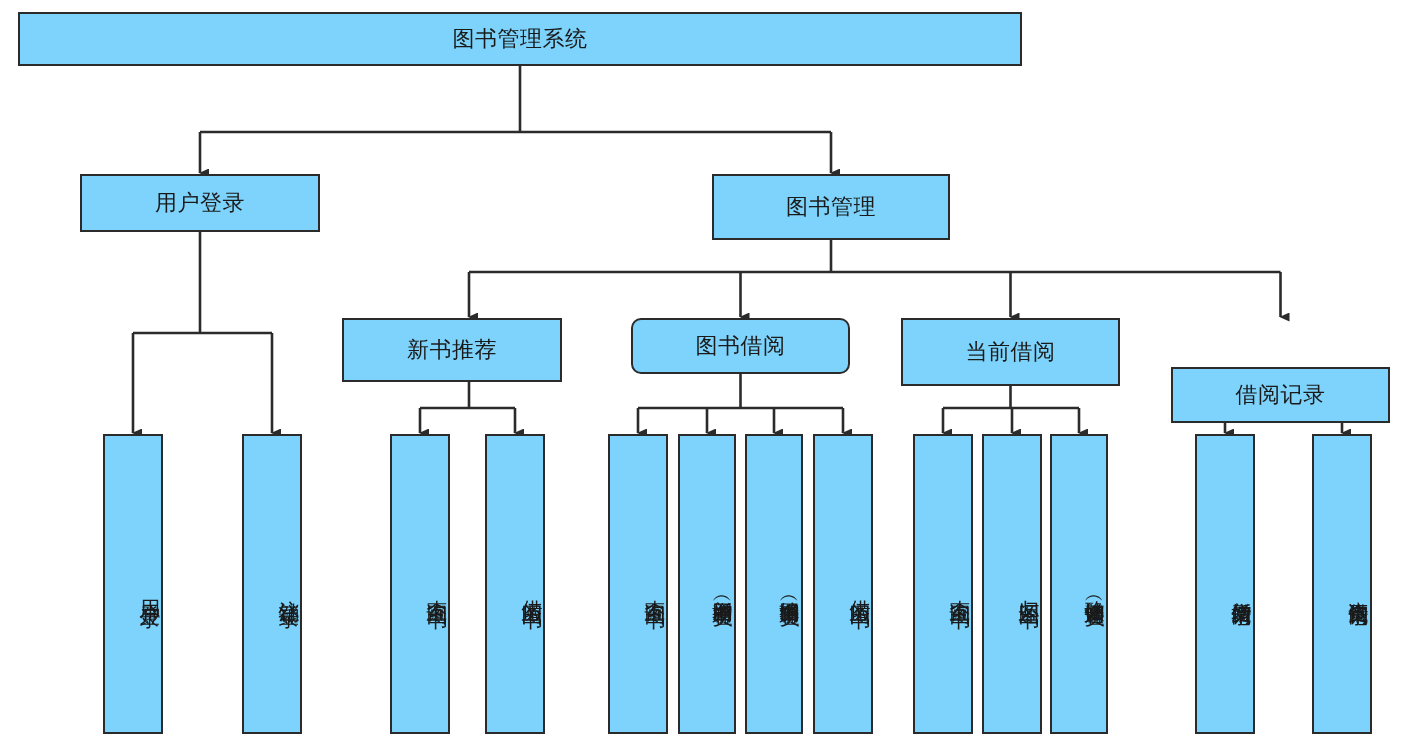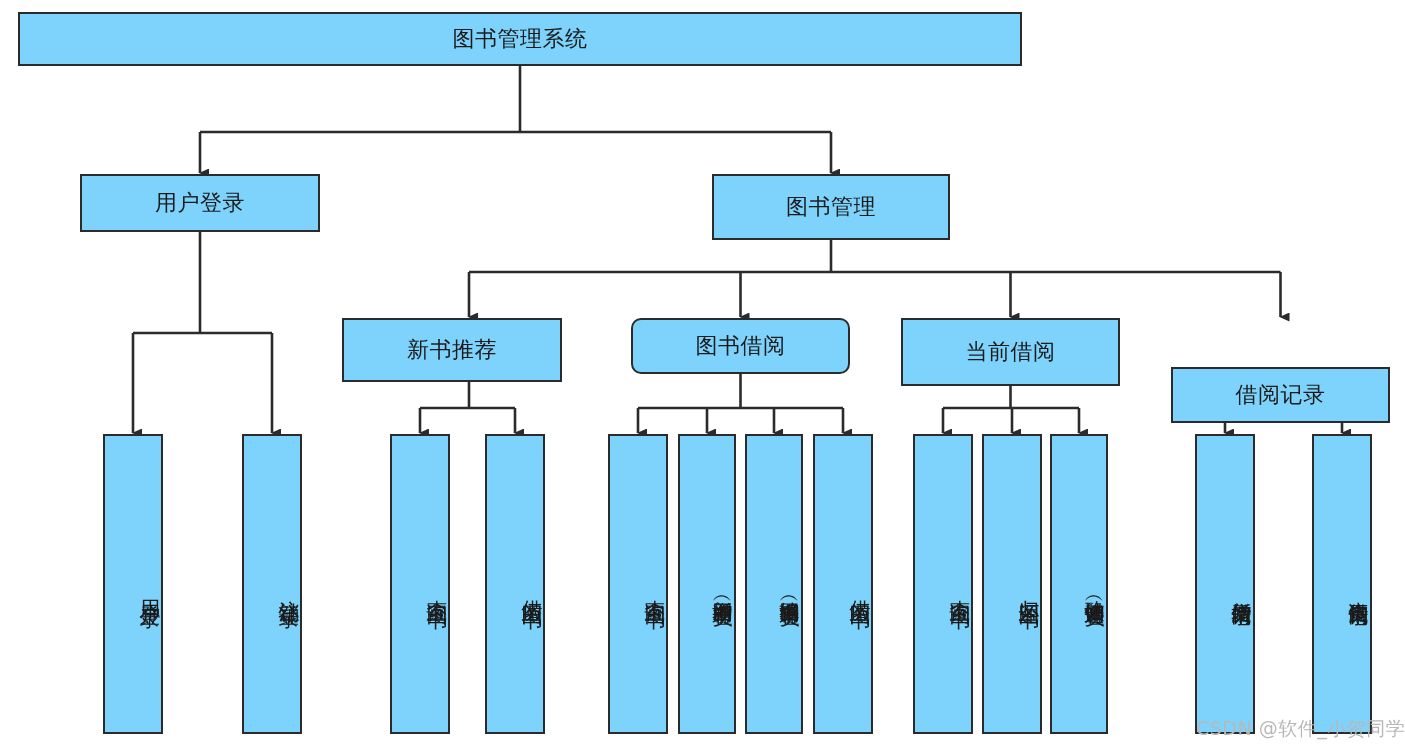--- a/index.html
+++ b/index.html
@@ -170,15 +170,14 @@
         <span class="node-label">确认归还（管理员）</span>
       </div>
       <div class="node vertical tall-text" style="left: 1195px; top: 434px; width: 60px; height: 300px;">
         <span class="node-label">新增借阅记录</span>
       </div>
       <div class="node vertical tall-text" style="left: 1312px; top: 434px; width: 60px; height: 300px;">
         <span class="node-label">查询借阅记录</span>
       </div>
     </div>
 
-  <div class="watermark" style="left: 1196px; top: 716px;">CSDN @软件_小贺同学</div>
 
 </div>
 
 </body></html>

